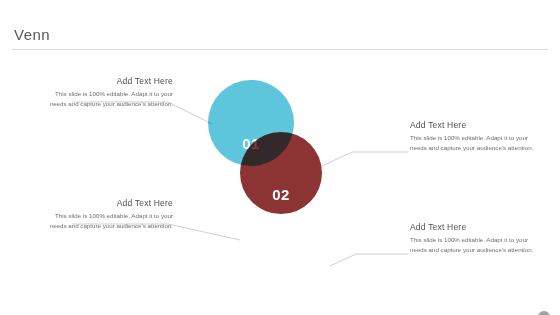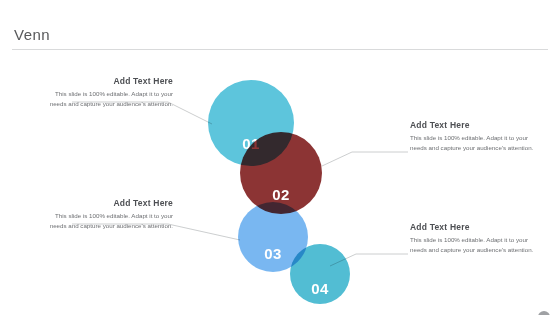--- a/index.html
+++ b/index.html
@@ -98,21 +98,21 @@
     background: #3fb6cf;
     opacity: 0.9;
   }
   #c4 .num { top: 36px; }
 
   .callout {
     position: absolute;
   }
   .callout .heading {
     font-size: 8.5px;
-    font-weight: bold;
+    font-weight: normal;
     color: #4d4f53;
     margin: 0 0 3px 0;
     letter-spacing: 0.2px;
   }
   .callout .body {
     font-size: 6.2px;
     color: #6d6f72;
     line-height: 1.55;
     margin: 0;
   }
@@ -163,26 +163,20 @@
       <polyline class="leader" points="72,170 168,170 240,186"></polyline>
       <polyline class="leader" points="408,200 356,200 330,212"></polyline>
     </svg>
 
     <div class="circle" id="c1">
       <div class="num">01</div>
     </div>
     <div class="circle" id="c2">
       <div class="num">02</div>
     </div>
-    <div class="circle" id="c3">
-      <div class="num">03</div>
-    </div>
-    <div class="circle" id="c4">
-      <div class="num">04</div>
-    </div>
 
     <div class="callout right-align" style="left:38px; top:22px; width:135px;">
       <p class="heading">Add Text Here</p>
       <p class="body">This slide is 100% editable. Adapt it to your needs and capture your audience's attention.</p>
     </div>
 
     <div class="callout left-align" style="left:410px; top:66px; width:130px;">
       <p class="heading">Add Text Here</p>
       <p class="body">This slide is 100% editable. Adapt it to your needs and capture your audience's attention.</p>
     </div>

